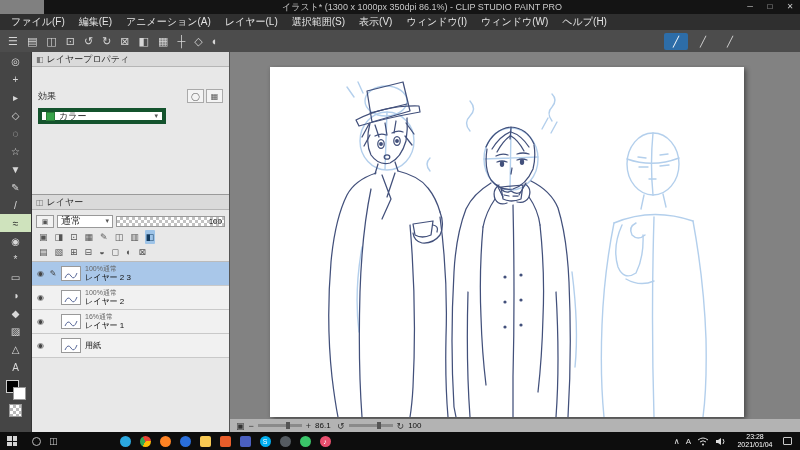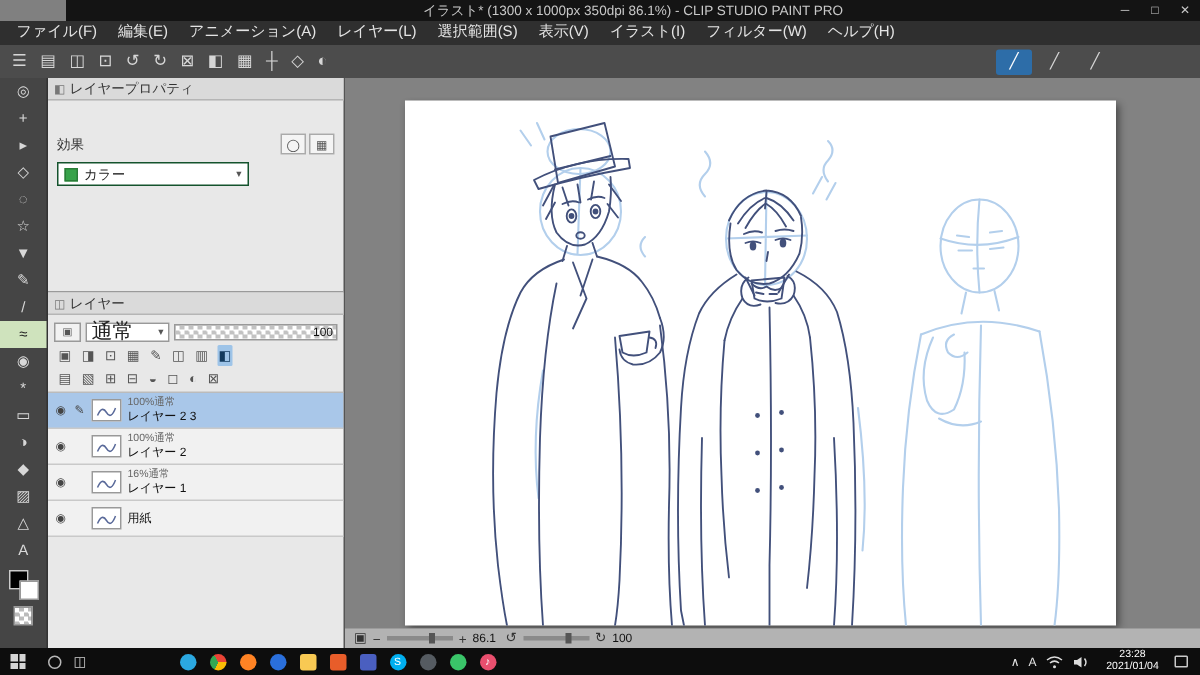--- a/index.html
+++ b/index.html
@@ -48,33 +48,33 @@
     padding-left:4px;gap:3px;font-size:9px;color:#333;}
   .panel-header .p-icon{font-size:8px;color:#777;}
   .panel-prop{position:absolute;top:0;left:0;right:0;height:143px;border-bottom:1px solid #9a9a9a;}
   .prop-body{padding:20px 6px;}
   .effect-row{display:flex;align-items:center;height:18px;}
   .small-label{font-size:9px;color:#333;}
   .effect-btns{margin-left:auto;display:flex;gap:2px;}
   .mini-btn{width:17px;height:14px;border:1px solid #aaa;background:#f4f4f4;font-size:8px;color:#555;
     text-align:center;line-height:13px;}
   .expr-label{margin-top:5px;}
-  .color-combo{margin-top:3px;height:16px;width:128px;background:#fff;border:1px solid #14532d;display:flex;
+  .color-combo{margin-top:3px;height:16px;width:128px;background:#fff;border:4px solid #14532d;display:flex;
     align-items:center;padding:0 4px;gap:4px;}
   .green-sq{width:9px;height:9px;background:#37a34a;border:1px solid #2a7d38;}
   .combo-text{font-size:9px;color:#222;}
   .chev{margin-left:auto;font-size:7px;color:#555;}
 
   .panel-layer{position:absolute;top:143px;left:0;right:0;bottom:0;}
   .layer-controls{padding:3px 4px 2px;border-bottom:1px solid #bbb;}
   .blend-row{display:flex;align-items:center;gap:3px;height:16px;}
   .combo-mini{width:18px;height:13px;border:1px solid #999;background:#f2f2f2;font-size:7px;color:#555;
     text-align:center;line-height:12px;}
   .blend-combo{width:56px;height:13px;background:#fff;border:1px solid #999;display:flex;align-items:center;padding:0 3px;}
-  .blend-combo .combo-text{font-size:14px;}
+  .blend-combo .combo-text{font-size:10px;}
   .opacity-bar{flex:1;height:11px;border:1px solid #999;position:relative;
     background:conic-gradient(#c2c2c2 0 25%,#fff 0 50%,#c2c2c2 0 75%,#fff 0) 0 0/6px 6px;}
   .op-val{position:absolute;right:2px;top:0;font-size:8px;color:#111;line-height:10px;}
   .icon-row{display:flex;align-items:center;gap:5px;height:15px;padding:0 2px;}
   .li-icon{font-size:9px;color:#555;line-height:14px;padding:0 1px;border-radius:1px;}
   .li-icon.active{background:#9ec4e8;color:#123a5e;}
   .layer-list{overflow:hidden;}
   .layer-row{height:24px;display:flex;align-items:center;background:#f1f1f1;border-bottom:1px solid #c9c9c9;padding-left:2px;}
   .layer-row.selected{background:#a9c7e9;}
   .eye{width:13px;text-align:center;font-size:8px;color:#444;}
@@ -134,22 +134,22 @@
     </div>
   </div>
 
   <div class="menubar">
     <span class="menu-item">ファイル(F)</span>
       <span class="menu-item">編集(E)</span>
       <span class="menu-item">アニメーション(A)</span>
       <span class="menu-item">レイヤー(L)</span>
       <span class="menu-item">選択範囲(S)</span>
       <span class="menu-item">表示(V)</span>
-      <span class="menu-item">イラスト(I)</span>
-      <span class="menu-item">フィルター(W)</span>
+      <span class="menu-item">ウィンドウ(I)</span>
+      <span class="menu-item">ウィンドウ(W)</span>
       <span class="menu-item">ヘルプ(H)</span>
   </div>
 
   <div class="toolbar">
     <div class="tb-icons">
       <span class="tb-icon">☰</span>
         <span class="tb-icon">▤</span>
         <span class="tb-icon">◫</span>
         <span class="tb-icon">⊡</span>
         <span class="tb-icon">↺</span>

